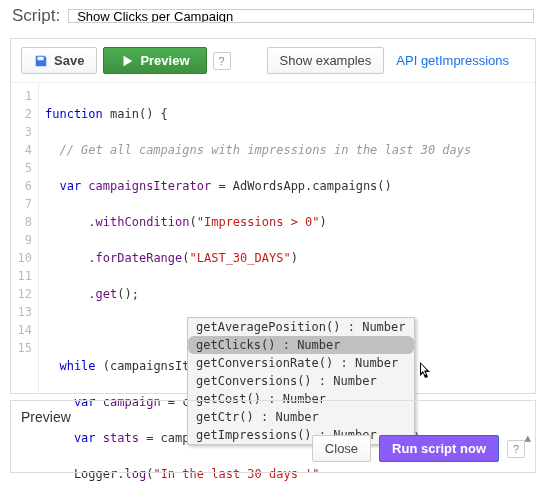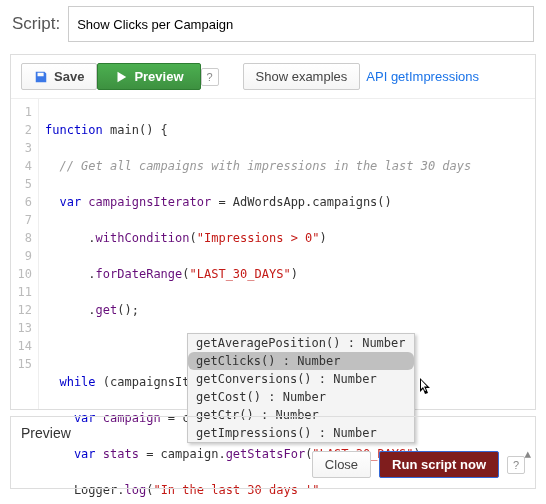--- a/index.html
+++ b/index.html
@@ -1,40 +1,40 @@
 <!DOCTYPE html>
 <html><head>
   <meta charset="utf-8">
   <style>
     * { margin: 0; padding: 0; box-sizing: border-box; }
     body { font-family: Arial, sans-serif; font-size: 13px; color: #333; background: #fff; width: 546px; height: 504px; }
     .top-row { display: flex; align-items: center; padding: 6px 12px; gap: 8px; }
     .script-label { color: #555; font-size: 17px; }
-    .script-input { flex: 1; border: 1px solid #ccc; padding: 4px 8px; font-size: 13px; height: 36px; }
+    .script-input { flex: 1; border: 1px solid #ccc; padding: 4px 8px; font-size: 13px; height: 14px; }
     .editor-panel { border: 1px solid #ddd; margin: 6px 10px 2px 10px; }
-    .toolbar { display: flex; align-items: center; padding: 8px 10px; border-bottom: 1px solid #eee; }
+    .toolbar { display: flex; align-items: center; padding: 8px 10px; gap: 6px; border-bottom: 1px solid #eee; }
     .btn { display: inline-flex; align-items: center; gap: 6px; padding: 5px 12px; border: 1px solid #ccc; background: linear-gradient(#fff,#f5f5f5); border-radius: 2px; font-size: 13px; cursor: pointer; color: #444; font-weight: bold; }
     .btn-preview { background: linear-gradient(#4caf50,#3d9140); border-color: #2e7d32; color: #fff; padding: 5px 16px; }
     .help-icon { width: 18px; height: 18px; border: 1px solid #ccc; display: inline-flex; align-items: center; justify-content: center; font-size: 11px; color: #888; border-radius: 2px; cursor: pointer; }
     .spacer { width: 24px; }
     .link-api { color: #1a73e8; font-size: 13px; cursor: pointer; margin-left: 6px; }
     .code-area { display: flex; font-family: Menlo, Consolas, monospace; font-size: 12px; position: relative; height: 310px; }
     .gutter { background: #fff; border-right: 1px solid #eee; text-align: right; padding: 4px 6px 4px 4px; color: #bbb; line-height: 18px; width: 28px; }
     .code { padding: 4px 0 4px 6px; line-height: 18px; white-space: pre; position: relative; }
     .kw { color: #0000cc; }
     .com { color: #999; font-style: italic; }
     .prop { color: #660e7a; }
     .str { color: #c41a16; }
     .autocomplete { position: absolute; left: 176px; top: 234px; background: #f4f4f4; border: 1px solid #c8c8c8; box-shadow: 2px 2px 3px rgba(0,0,0,0.2); font-family: Menlo, Consolas, monospace; font-size: 12px; min-width: 210px; }
     .ac-item { padding: 2px 8px; color: #333; cursor: pointer; }
     .ac-item.selected { background: #c0c0c0; border-radius: 6px; }
     .preview-panel { border: 1px solid #ddd; margin: 6px 10px 10px 10px; }
     .preview-header { font-size: 14px; color: #333; padding: 8px 10px 6px 10px; }
     .preview-actions { display: flex; align-items: center; gap: 8px; padding: 4px 10px 10px 10px; justify-content: flex-end; }
-    .btn-run { background: #7f1d1d; border-color: #3367d6; color: #fff; font-weight: bold; }
+    .btn-run { background: #8b5cf6; border-color: #3367d6; color: #fff; font-weight: bold; }
     .icon-svg { width: 14px; height: 14px; }
     .chev { position: absolute; right: 4px; top: 50%; transform: translateY(-50%); font-size: 13px; color: #888; }
     .mouse-cursor { position: absolute; left: 232px; top: 26px; pointer-events: none; }
   </style>
 </head>
 <body>
 
 <div class="top-row">
   <span class="script-label">Script:</span>
   <input class="script-input" type="text" value="Show Clicks per Campaign" style="">
@@ -100,20 +100,21 @@
 
     <div class="autocomplete">
       <div class="ac-item">getAveragePosition() : Number</div>
       <div class="ac-item selected" style="position:relative;">
         <span>getClicks() : Number</span>
         <svg class="mouse-cursor" width="14" height="18" viewBox="0 0 14 18">
             <path fill="#000" d="M0 0l0 14 3-3 2 5 3-1-2-5 4 0z"></path>
             <path fill="#fff" d="M1 2l0 9 2-2 2 4 1-.4-2-4 3 0z"></path>
           </svg>
       </div>
+      <div class="ac-item">getConversionRate() : Number</div>
       <div class="ac-item">getConversions() : Number</div>
       <div class="ac-item">getCost() : Number</div>
       <div class="ac-item">getCtr() : Number</div>
       <div class="ac-item">getImpressions() : Number</div>
     </div>
   </div>
 </div>
 
 <div class="preview-panel" style="position:relative;">
   <div class="preview-header">Preview</div>

